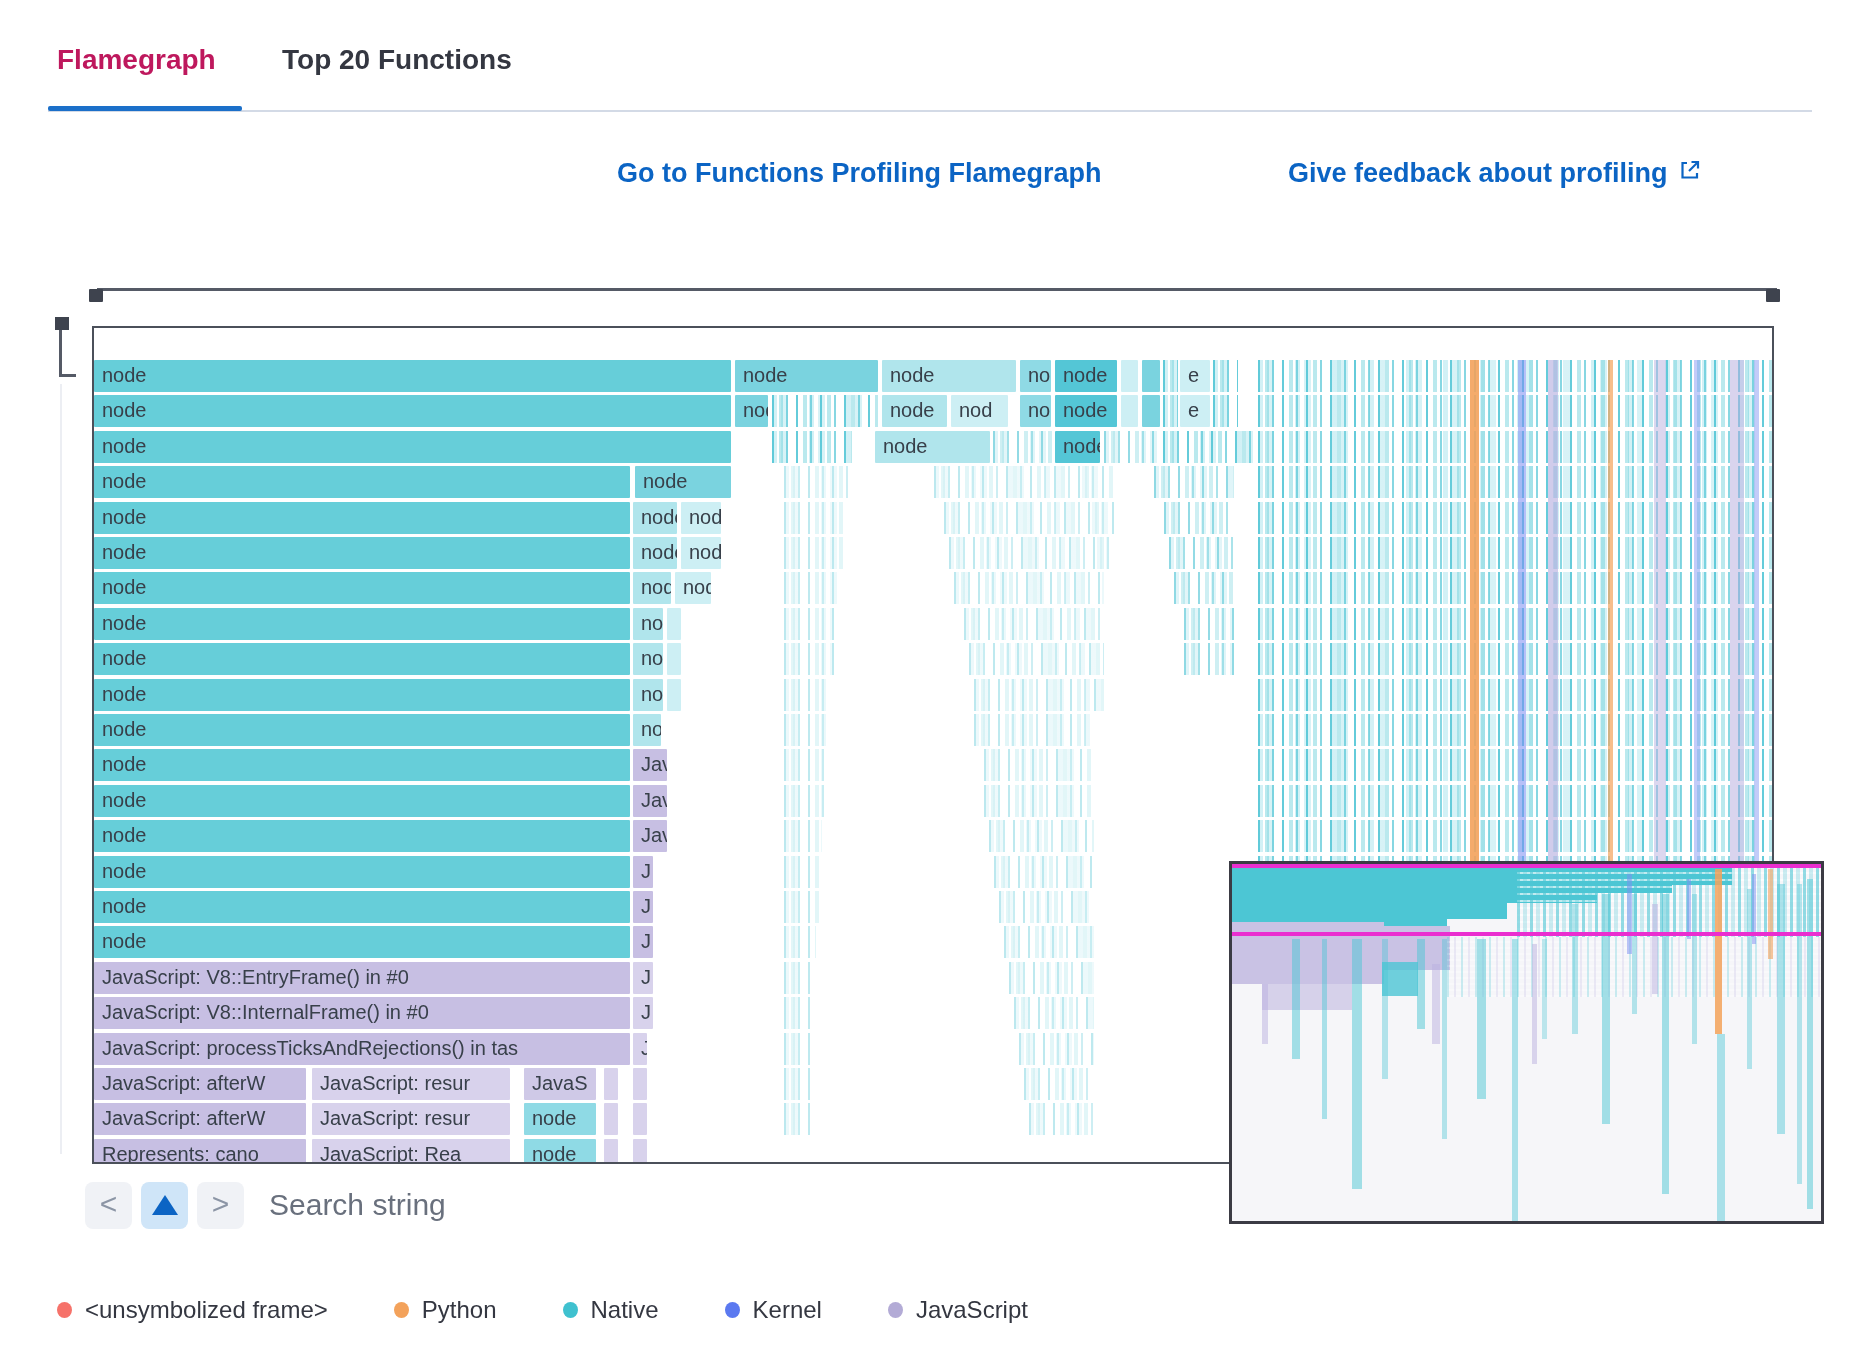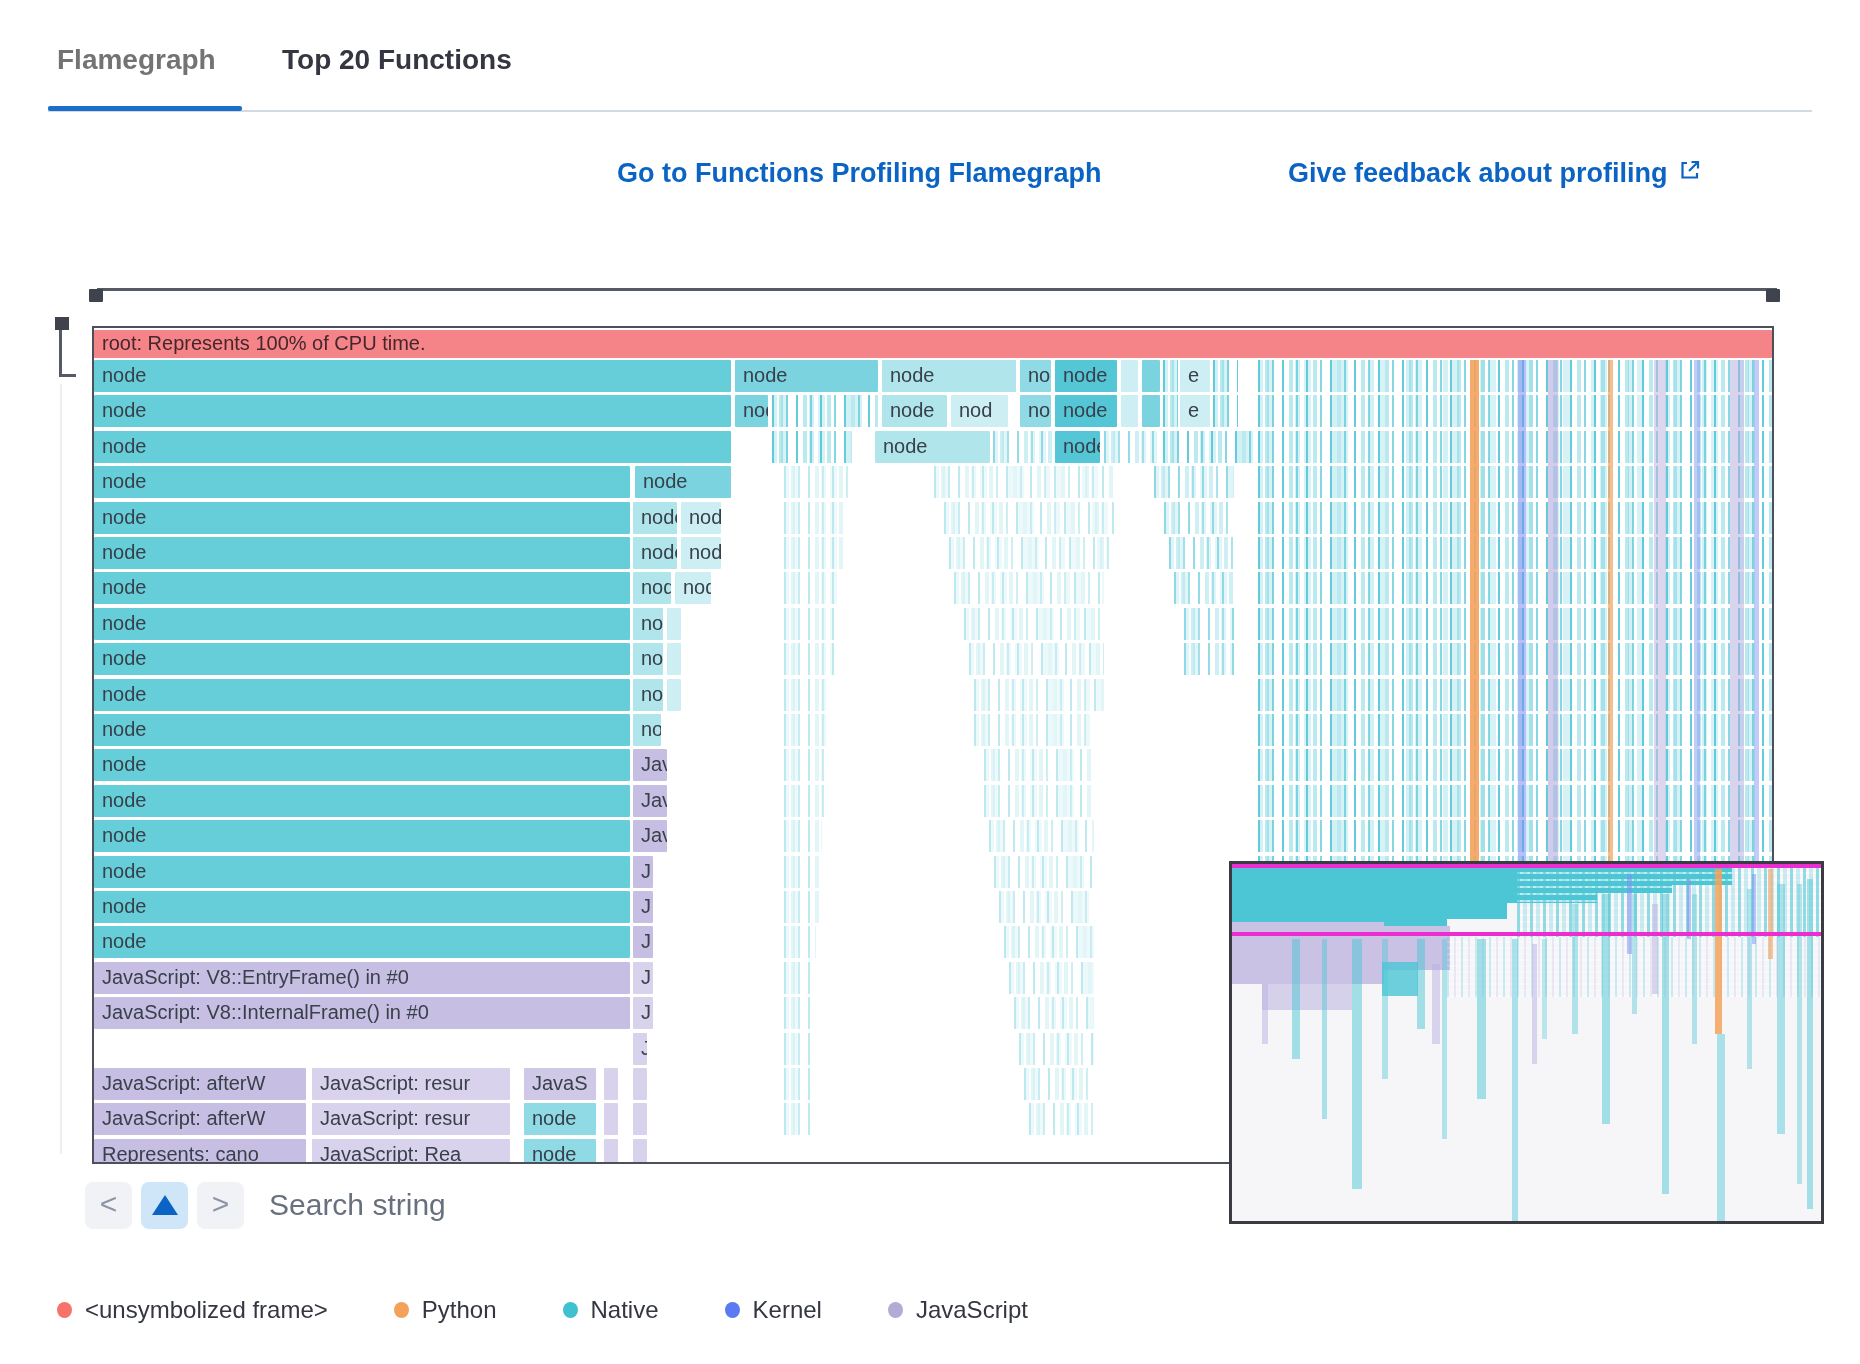--- a/index.html
+++ b/index.html
@@ -2,21 +2,21 @@
 <html><head>
 <meta charset="utf-8">
 <style>
   html,body{margin:0;padding:0;background:#ffffff;width:1860px;height:1364px;
     font-family:"Liberation Sans", sans-serif;overflow:hidden;position:relative;}
 
   
   #tabbar{position:absolute;left:0;top:0;width:1860px;height:116px;}
   #tabbar .rule{position:absolute;left:48px;right:48px;top:110px;height:2px;background:#d3dae6;}
   .tab{position:absolute;top:44px;font-size:28px;font-weight:700;cursor:pointer;}
-  .tab.active{color:#737373;text-align:center;}
+  .tab.active{color:#be185d;text-align:center;}
   .tab.plain{color:#343741;}
   #tab-underline{position:absolute;left:48px;top:106px;width:194px;height:5px;background:#1b6fc9;border-radius:2px;}
 
   
   .toplink{position:absolute;top:158px;font-size:27px;font-weight:600;color:#0b64c4;cursor:pointer;white-space:nowrap;}
 
   
   .brush-line{position:absolute;left:97px;top:288px;width:1680px;height:3px;background:#555a66;}
   .brush-handle{position:absolute;width:14px;height:13px;background:#3e434e;border-radius:1px;}
   .v-handle{position:absolute;left:55px;top:317px;width:14px;height:13px;background:#3e434e;}
@@ -113,23 +113,20 @@
 <div class="brush-line"></div>
 <div class="brush-handle" style="left:89px;top:289px;"></div>
 <div class="brush-handle" style="left:1766px;top:289px;"></div>
 <div class="v-handle"></div>
 <div class="v-line"></div>
 <div class="v-foot"></div>
 <div class="v-track" style="position:absolute;left:60px;top:384px;width:2px;height:770px;"></div>
 
 <div id="chart">
   <div id="flame-rows">
-      <div class="frow" style="top: 2px; height: 28px;">
-        <div class="fb b-red" style="left: 0px; width: 1678px; line-height: 27px;">root: Represents 100% of CPU time.</div>
-      </div>
       <div class="frow" style="top: 32px; height: 32px;">
         <div class="fb b-t1" style="left: 0px; width: 637px;">node</div>
         <div class="fb b-t2" style="left: 641px; width: 143px;">node</div>
         <div class="fb b-t3" style="left: 788px; width: 134px;">node</div>
         <div class="fb b-t5" style="left: 926px; width: 31px;">node</div>
         <div class="fb b-td" style="left: 961px; width: 62px;">node</div>
         <div class="fb b-t4" style="left: 1027px; width: 17px;"></div>
         <div class="fb b-t2" style="left: 1048px; width: 18px;"></div>
         <div class="stx stx-dense" style="left: 1069px; width: 15px;"></div>
         <div class="fb b-t4" style="left: 1086px; width: 30px;">e</div>
@@ -279,20 +276,21 @@
         <div class="stx stx-dense" style="left: 1164px; width: 514px;"></div>
       </div>
       <div class="frow" style="top: 669.2px; height: 32px;">
         <div class="fb b-l1" style="left: 0px; width: 536px;">JavaScript: V8::InternalFrame() in #0</div>
         <div class="fb b-l2" style="left: 539px; width: 20px;">J</div>
         <div class="stx stx-sparse" style="left: 690px; width: 30px;"></div>
         <div class="stx stx-sparse" style="left: 920px; width: 80px;"></div>
         <div class="stx stx-dense" style="left: 1164px; width: 514px;"></div>
       </div>
       <div class="frow" style="top: 704.6px; height: 32px;">
+        <div class="fb b-l1" style="left: 0px; width: 536px;">JavaScript: processTicksAndRejections() in tas</div>
         <div class="fb b-l2" style="left: 539px; width: 14px;">J</div>
         <div class="stx stx-sparse" style="left: 690px; width: 28px;"></div>
         <div class="stx stx-sparse" style="left: 925px; width: 75px;"></div>
         <div class="stx stx-dense" style="left: 1164px; width: 514px;"></div>
       </div>
       <div class="frow" style="top: 740px; height: 32px;">
         <div class="fb b-l1" style="left: 0px; width: 212px;">JavaScript: afterW</div>
         <div class="fb b-l2" style="left: 218px; width: 198px;">JavaScript: resur</div>
         <div class="fb b-l3" style="left: 430px; width: 72px;">JavaS</div>
         <div class="fb b-l2" style="left: 510px; width: 14px;"></div>

